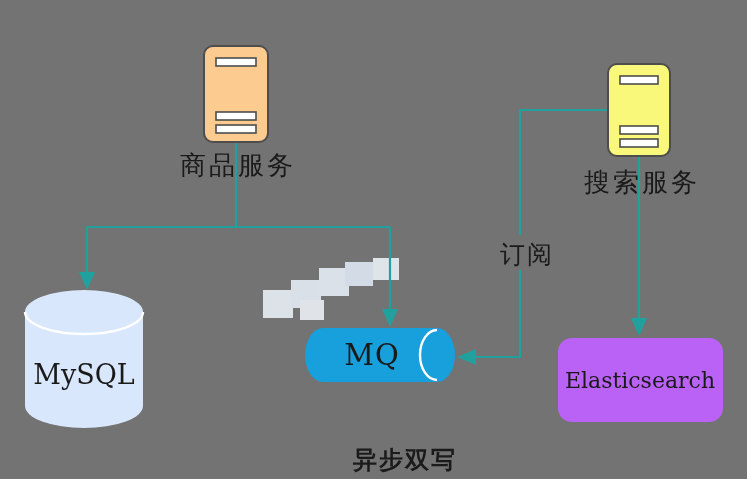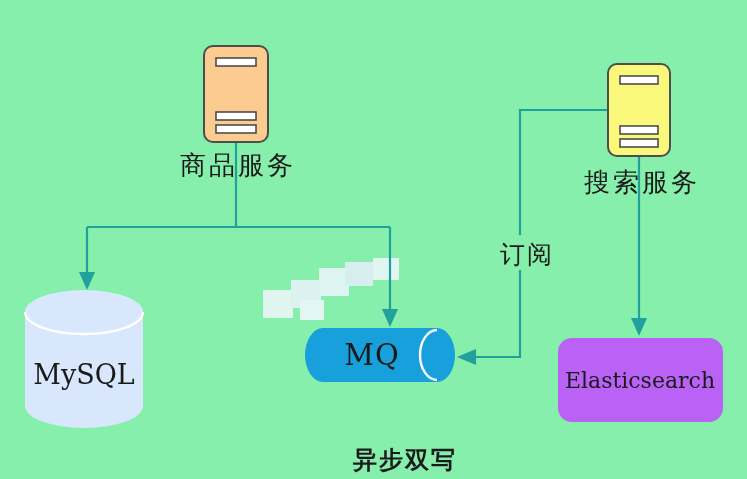--- a/index.html
+++ b/index.html
@@ -5,21 +5,21 @@
   html, body {
     margin: 0;
     padding: 0;
     background: #ffffff;
     font-family: "DejaVu Serif", "Liberation Serif", serif;
   }
   .canvas {
     position: relative;
     width: 747px;
     height: 479px;
-    background: #86efac;
+    background: #737373;
     overflow: hidden;
   }
   svg { display: block; }
   text {
     font-family: "DejaVu Serif", "Liberation Serif", serif;
     fill: #1a1a1a;
   }
   .cjk-label {
     font-size: 26px;
     letter-spacing: 3px;

